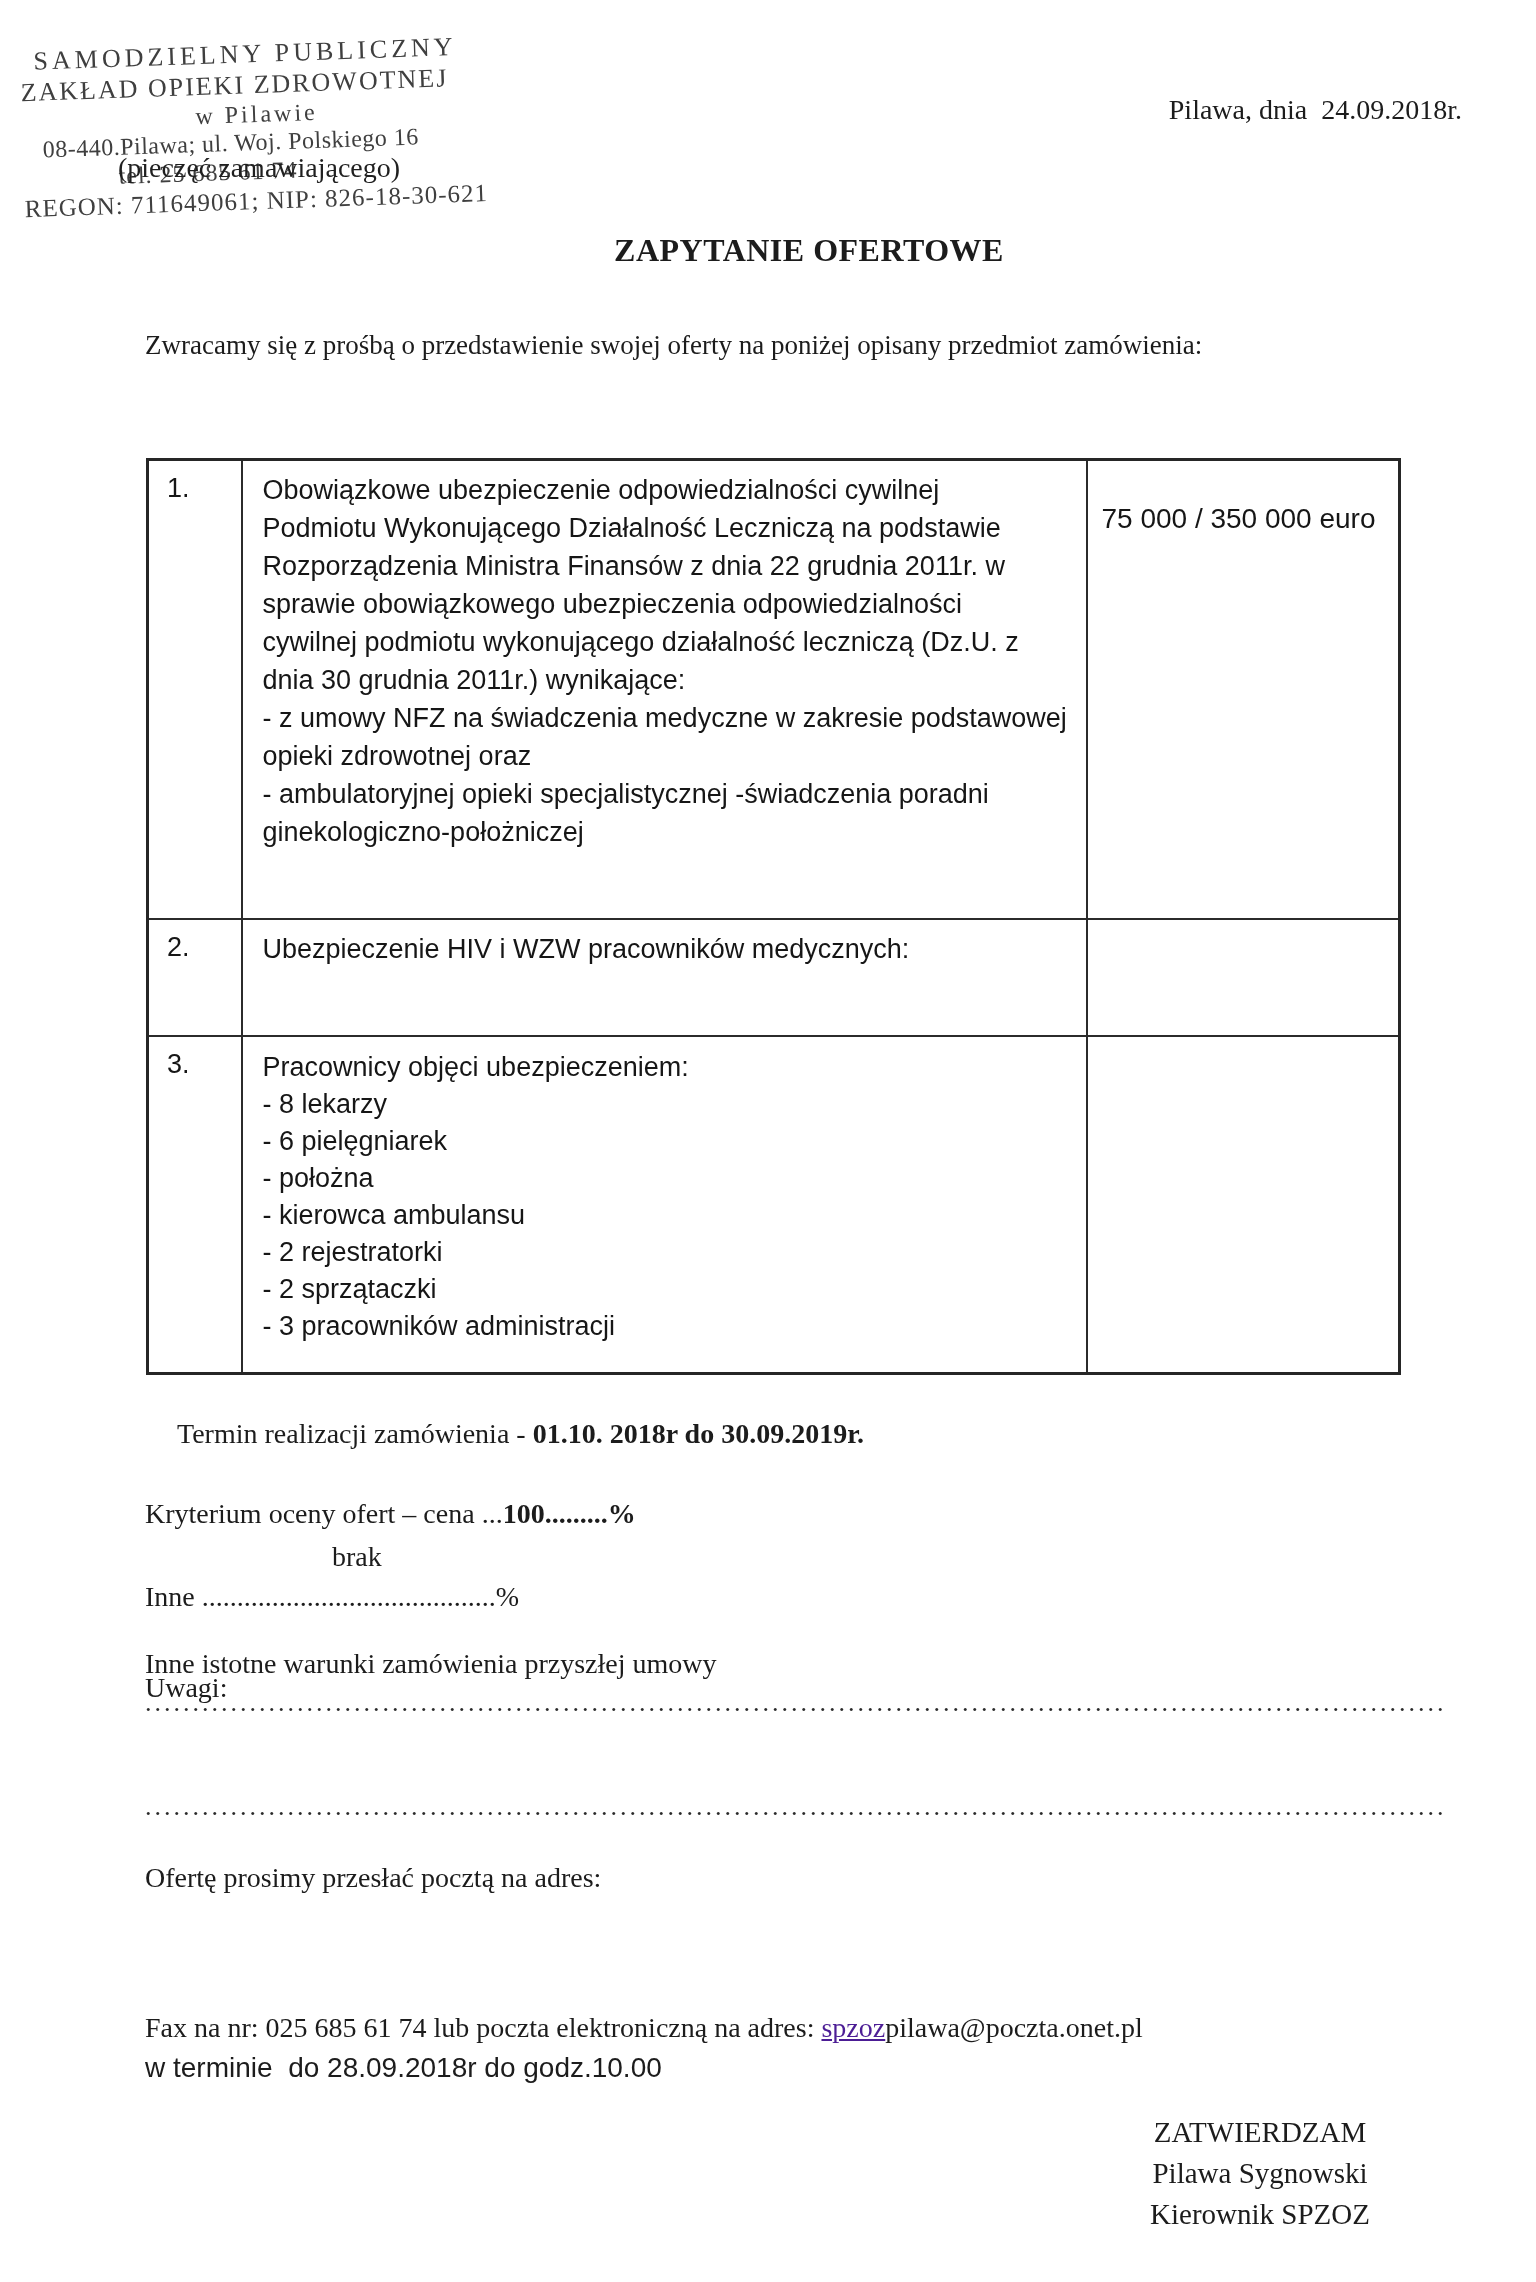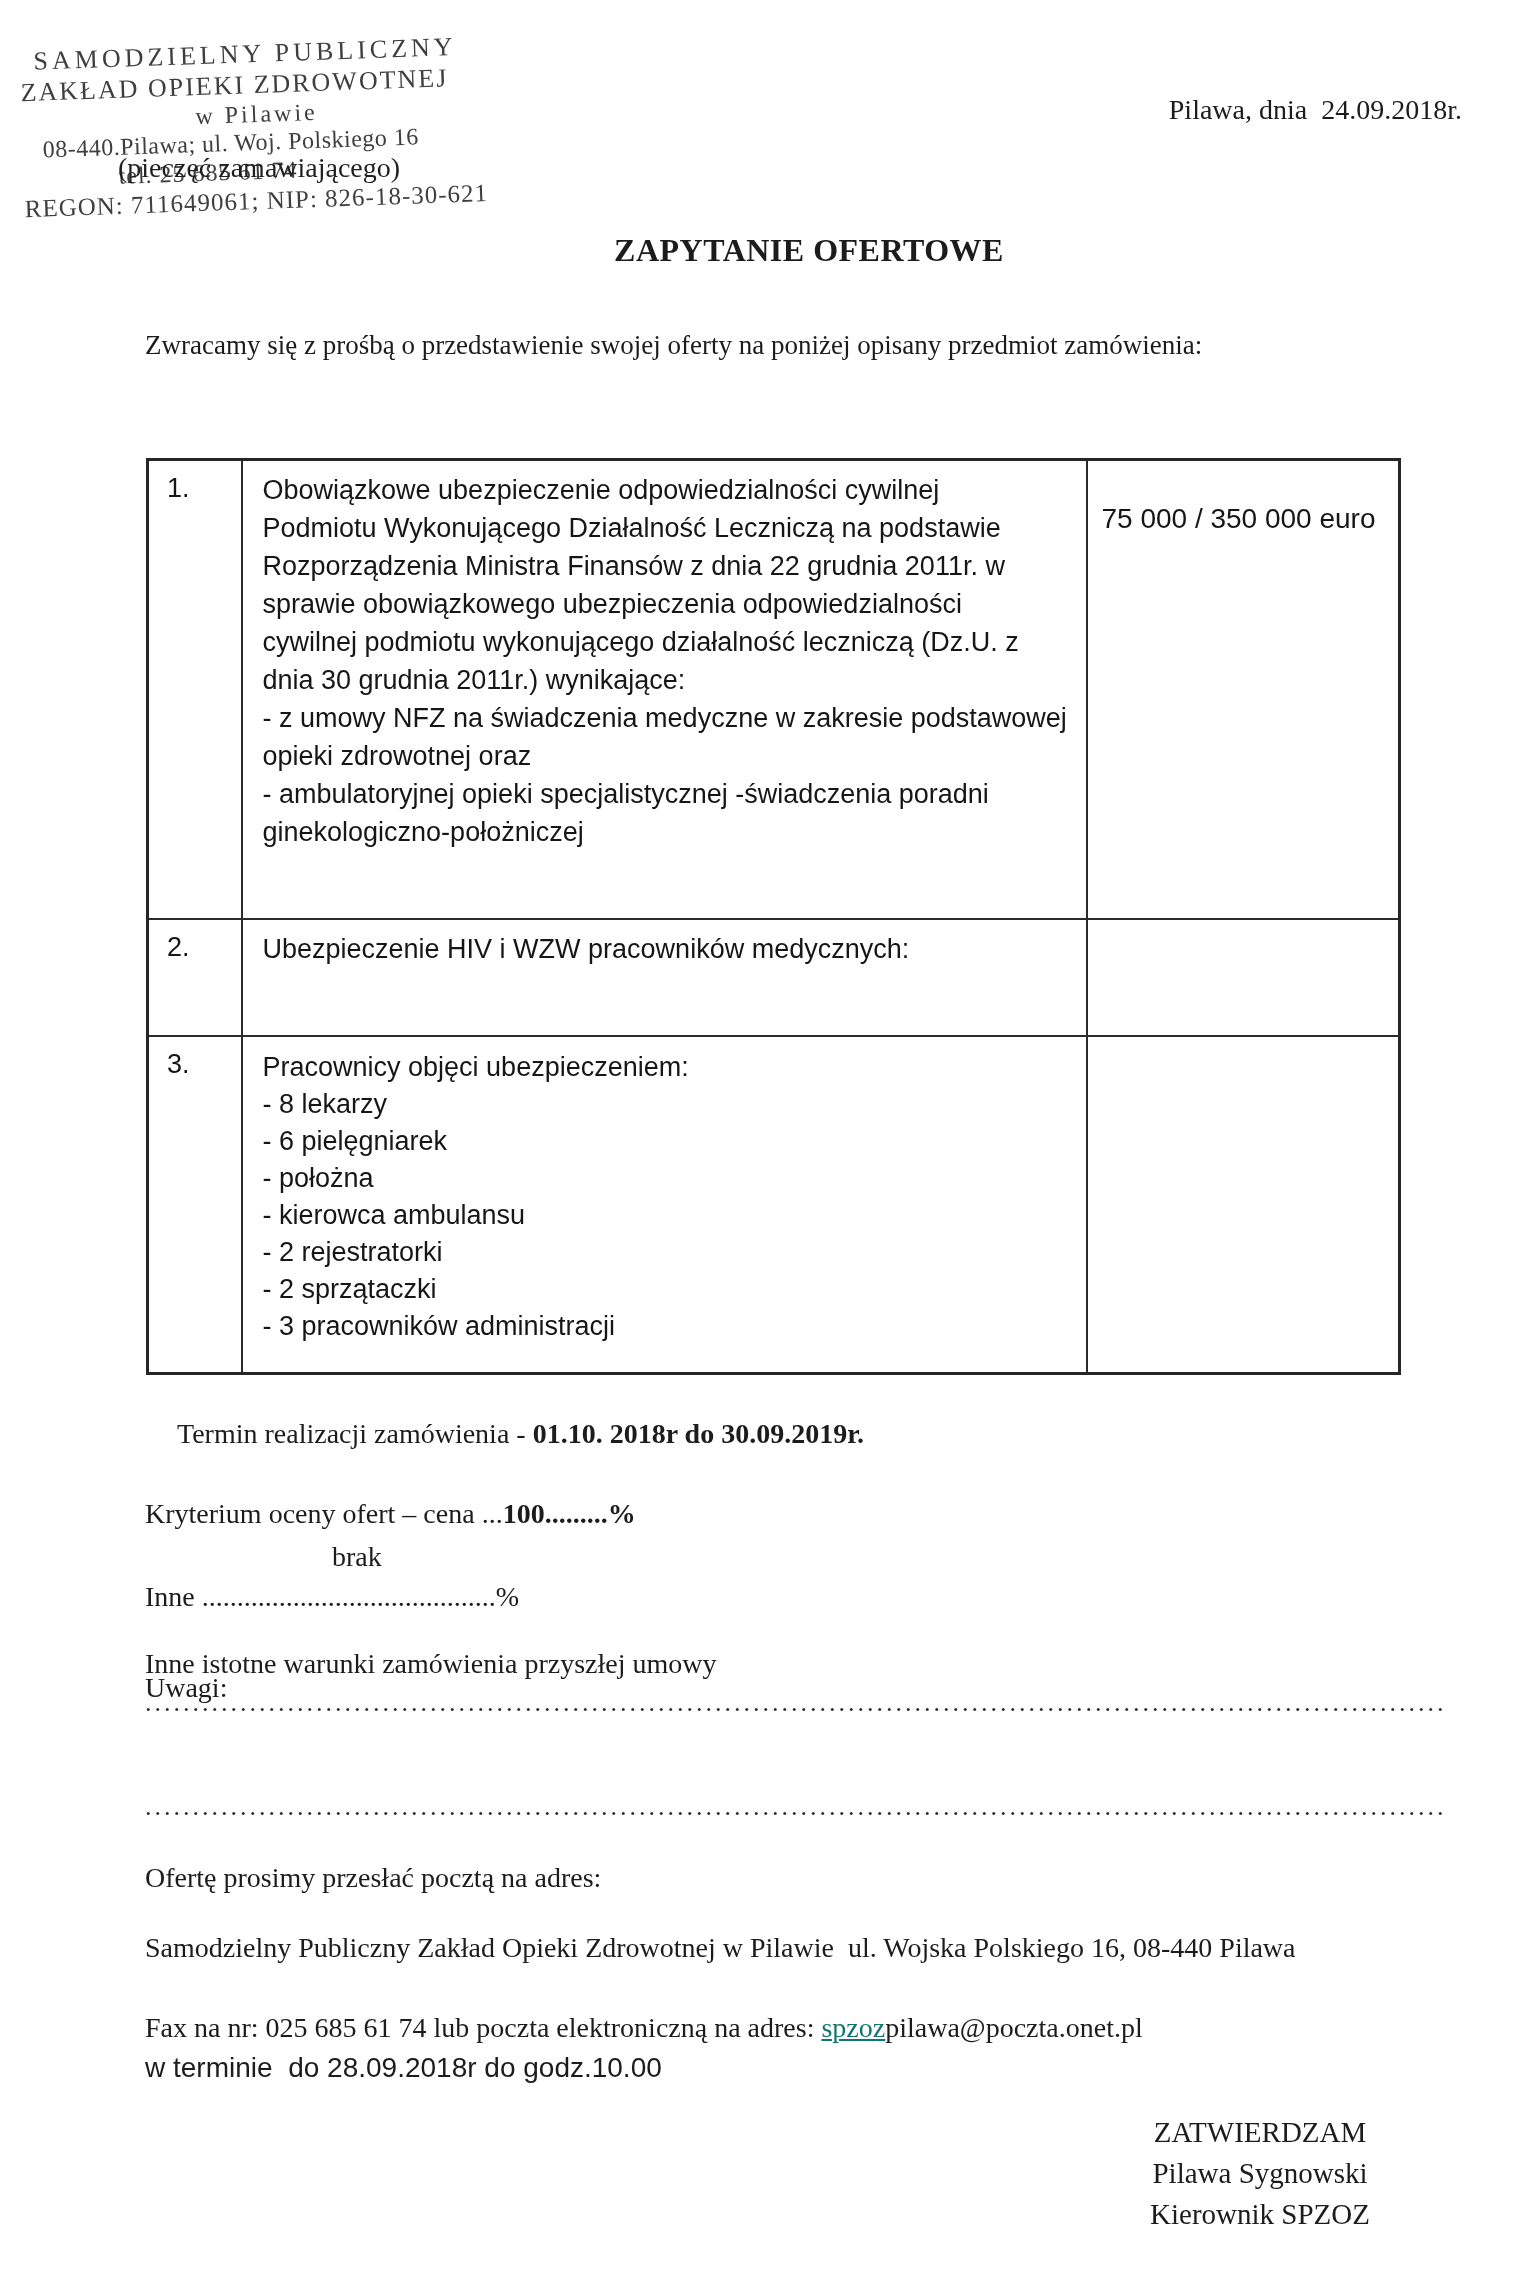--- a/index.html
+++ b/index.html
@@ -189,24 +189,23 @@
   <div class="abs" style="top:1541px; left:332px;">brak</div>
   <div class="abs" style="top:1581px;">Inne ..........................................%</div>
 
   <div class="abs" style="top:1648px;">Inne istotne warunki zamówienia przyszłej umowy</div>
   <div class="dots-line" style="top:1688px;">..............................................................................................................................................</div>
 
   <div class="abs" style="top:1672px;">Uwagi:</div>
   <div class="dots-line" style="top:1792px;">..............................................................................................................................................</div>
 
   <div class="abs" style="top:1862px;">Ofertę prosimy przesłać pocztą na adres:</div>
-  <div class="abs pre" style="top:1932px;">Samodzielny Publiczny Zakład Opieki Zdrowotnej w Pilawie  ul. Wojska Polskiego 16, 08-440 Pilawa</div>
 
   <div class="abs" style="top:2012px;">
-    <span>Fax na nr: 025 685 61 74 lub poczta elektroniczną na adres: </span><span class="email-link" style="color:#0f766e;">spzoz</span><span>pilawa@poczta.onet.pl</span>
+    <span>Fax na nr: 025 685 61 74 lub poczta elektroniczną na adres: </span><span class="email-link" style="color:#4c1d95;">spzoz</span><span>pilawa@poczta.onet.pl</span>
   </div>
   <div class="abs deadline" style="top:2052px;">w terminie  do 28.09.2018r do godz.10.00</div>
 
   <div class="signature">
     <div>ZATWIERDZAM</div>
     <div>Pilawa Sygnowski</div>
     <div>Kierownik SPZOZ</div>
   </div>
 
 </div>

